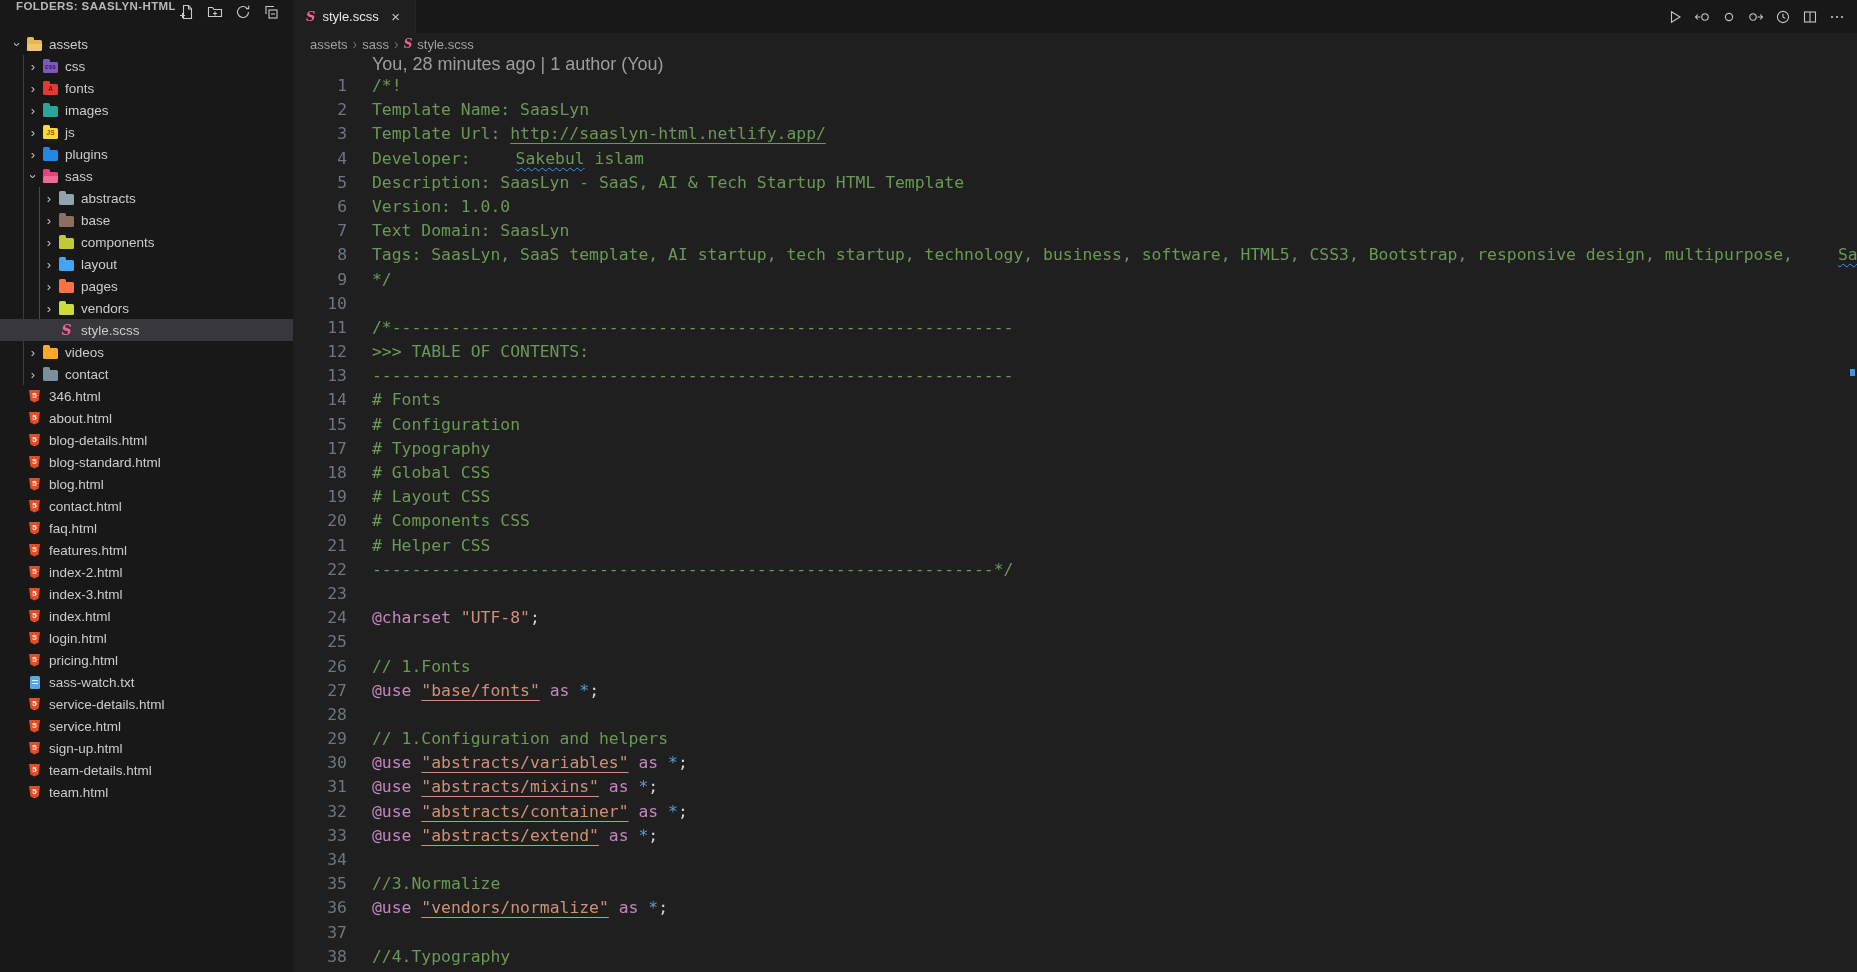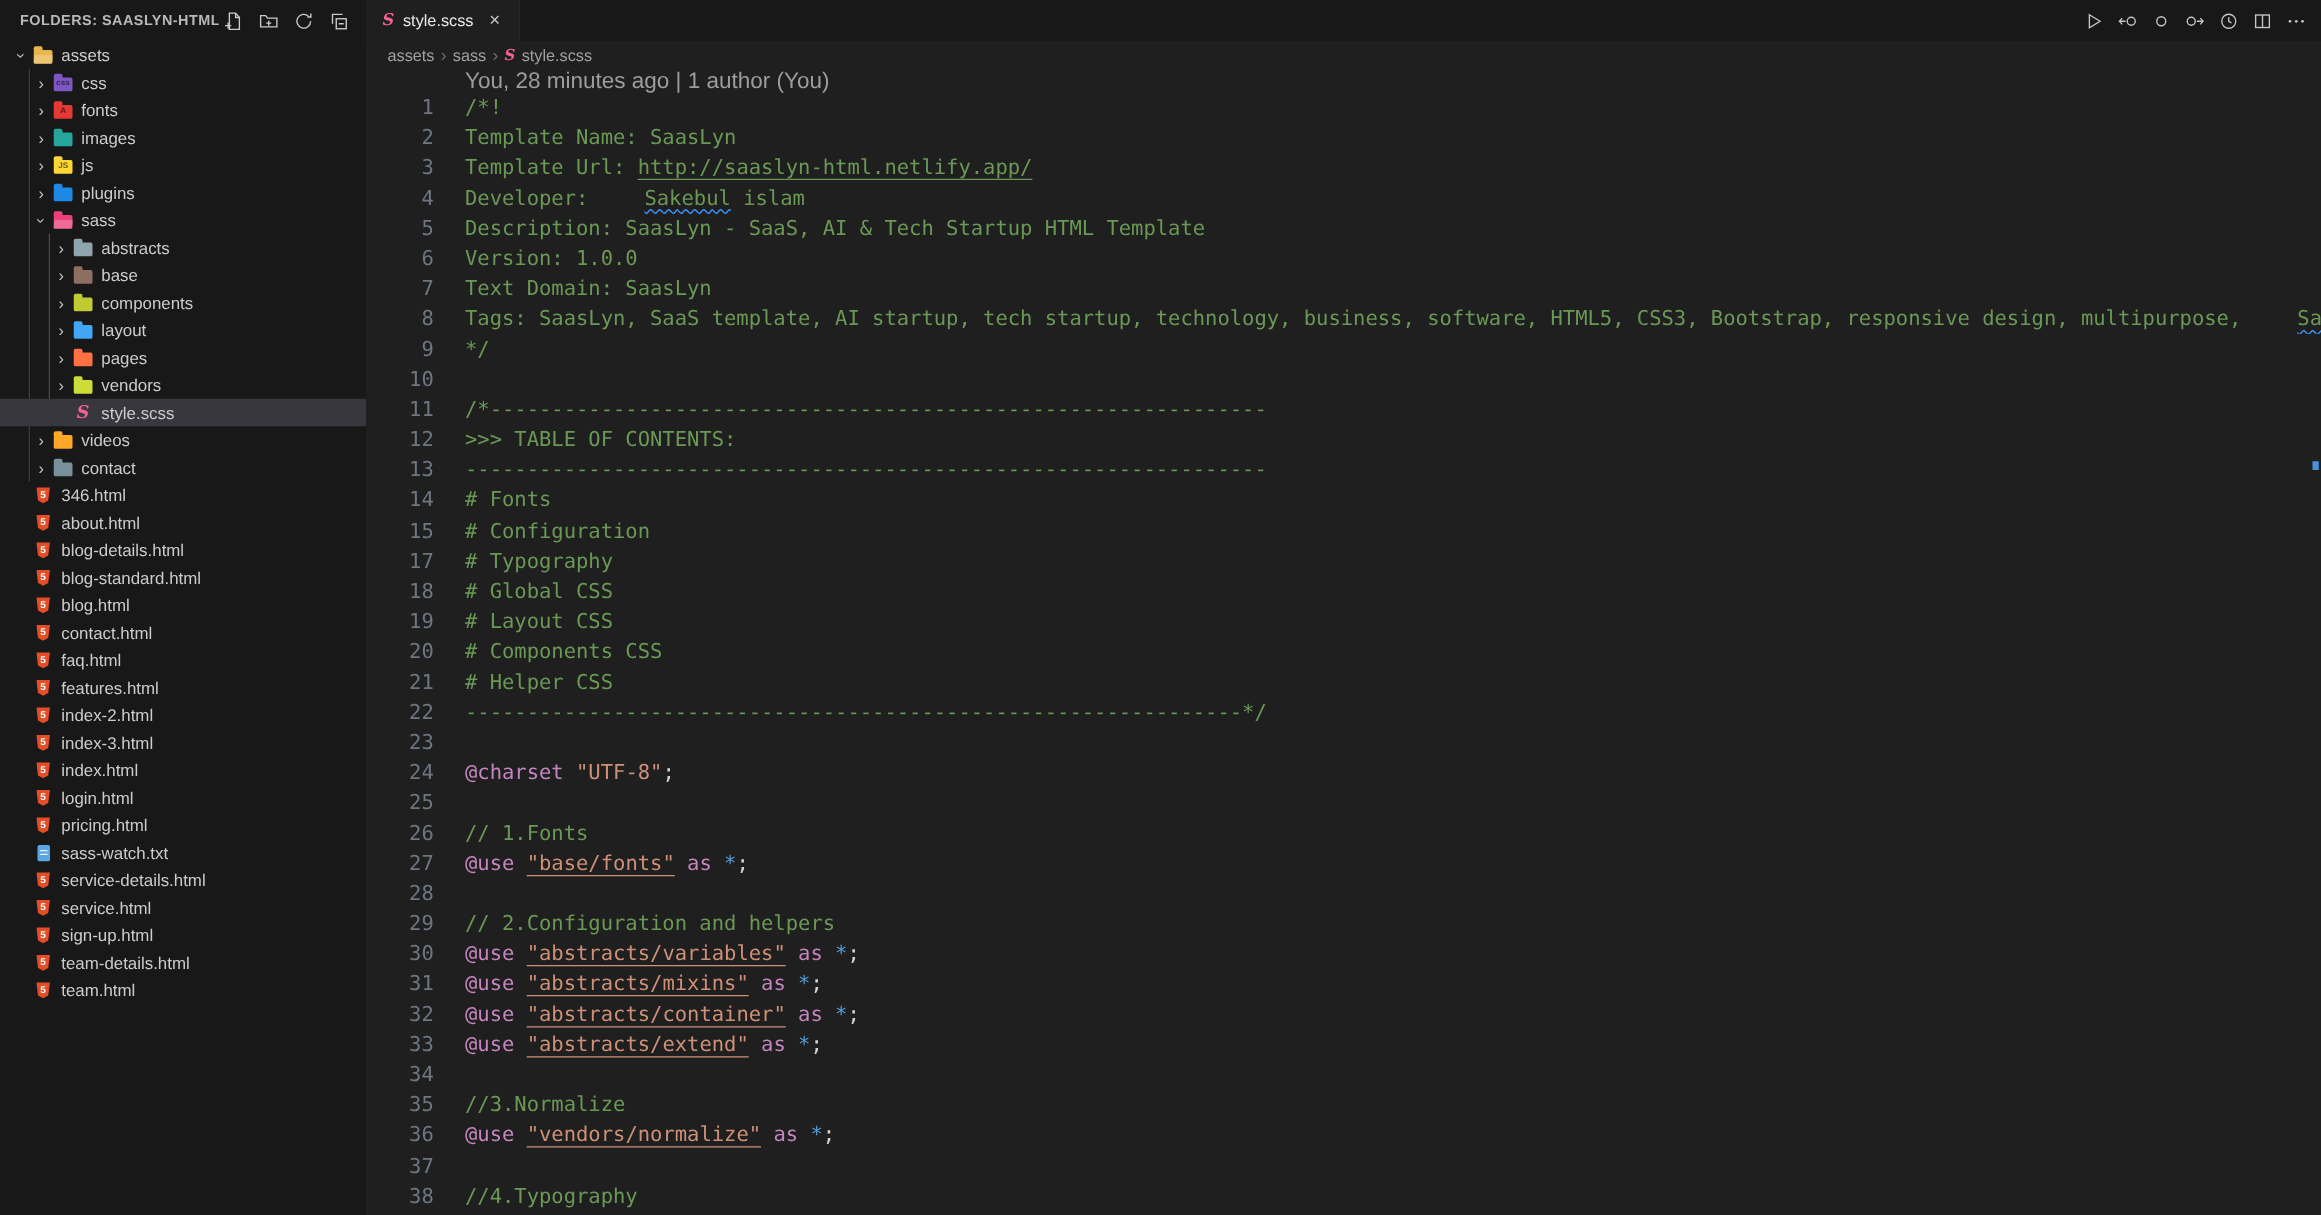--- a/index.html
+++ b/index.html
@@ -4,21 +4,21 @@
 <style>
   * { box-sizing: border-box; margin: 0; padding: 0; }
   html,body { background:#101010; }
   .app{
     position:relative; width:1857px; height:972px; overflow:hidden;
     background:#1f1f1f; font-family:"Liberation Sans",sans-serif; color:#ccc;
     -webkit-font-smoothing:antialiased;
   }
   
   .sidebar{ position:absolute; left:0; top:0; width:293px; height:100%; background:#181818; }
-  .sidebar-header{ height:33px; display:flex; align-items:center; padding:0 10px 0 16px; }
+  .sidebar-header{ height:33px; display:flex; align-items:flex-start; padding:0 10px 0 16px; }
   .sidebar-title{ font-size:11.5px; font-weight:700; letter-spacing:.4px; color:#b8b8b8;
     white-space:nowrap; overflow:hidden; flex:1; }
   .sidebar-actions{ display:flex; gap:4px; }
   .icon-btn{ width:24px; height:24px; display:flex; align-items:center; justify-content:center;
     border-radius:4px; cursor:pointer; }
   .icon-btn svg{ width:16px; height:16px; stroke:#cacaca; fill:none; stroke-width:1.1; }
   .tree{ position:relative; }
   .guide{ position:absolute; width:1px; background:#3c3c3c; }
   .row{ position:relative; height:22px; display:flex; align-items:center; font-size:13.5px; color:#cccccc;
     white-space:nowrap; cursor:pointer; }
@@ -457,21 +457,21 @@
           <div class="line"><span class="ln">19</span><span class="lcode"><span class="tok cm"># Layout CSS</span></span></div>
           <div class="line"><span class="ln">20</span><span class="lcode"><span class="tok cm"># Components CSS</span></span></div>
           <div class="line"><span class="ln">21</span><span class="lcode"><span class="tok cm"># Helper CSS</span></span></div>
           <div class="line"><span class="ln">22</span><span class="lcode"><span class="tok cm">---------------------------------------------------------------*/</span></span></div>
           <div class="line"><span class="ln">23</span><span class="lcode"></span></div>
           <div class="line"><span class="ln">24</span><span class="lcode"><span class="tok kw">@charset</span><span class="tok pln"> </span><span class="tok str">"UTF-8"</span><span class="tok pln">;</span></span></div>
           <div class="line"><span class="ln">25</span><span class="lcode"></span></div>
           <div class="line"><span class="ln">26</span><span class="lcode"><span class="tok cm">// 1.Fonts</span></span></div>
           <div class="line"><span class="ln">27</span><span class="lcode"><span class="tok kw">@use</span><span class="tok pln"> </span><span class="tok str lnk">"base/fonts"</span><span class="tok pln"> </span><span class="tok kw">as</span><span class="tok pln"> </span><span class="tok op">*</span><span class="tok pln">;</span></span></div>
           <div class="line"><span class="ln">28</span><span class="lcode"></span></div>
-          <div class="line"><span class="ln">29</span><span class="lcode"><span class="tok cm">// 2.Configuration and helpers</span></span></div>
+          <div class="line"><span class="ln">29</span><span class="lcode"><span class="tok cm">// 1.Configuration and helpers</span></span></div>
           <div class="line"><span class="ln">30</span><span class="lcode"><span class="tok kw">@use</span><span class="tok pln"> </span><span class="tok str lnk">"abstracts/variables"</span><span class="tok pln"> </span><span class="tok kw">as</span><span class="tok pln"> </span><span class="tok op">*</span><span class="tok pln">;</span></span></div>
           <div class="line"><span class="ln">31</span><span class="lcode"><span class="tok kw">@use</span><span class="tok pln"> </span><span class="tok str lnk">"abstracts/mixins"</span><span class="tok pln"> </span><span class="tok kw">as</span><span class="tok pln"> </span><span class="tok op">*</span><span class="tok pln">;</span></span></div>
           <div class="line"><span class="ln">32</span><span class="lcode"><span class="tok kw">@use</span><span class="tok pln"> </span><span class="tok str lnk">"abstracts/container"</span><span class="tok pln"> </span><span class="tok kw">as</span><span class="tok pln"> </span><span class="tok op">*</span><span class="tok pln">;</span></span></div>
           <div class="line"><span class="ln">33</span><span class="lcode"><span class="tok kw">@use</span><span class="tok pln"> </span><span class="tok str lnk">"abstracts/extend"</span><span class="tok pln"> </span><span class="tok kw">as</span><span class="tok pln"> </span><span class="tok op">*</span><span class="tok pln">;</span></span></div>
           <div class="line"><span class="ln">34</span><span class="lcode"></span></div>
           <div class="line"><span class="ln">35</span><span class="lcode"><span class="tok cm">//3.Normalize</span></span></div>
           <div class="line"><span class="ln">36</span><span class="lcode"><span class="tok kw">@use</span><span class="tok pln"> </span><span class="tok str lnk">"vendors/normalize"</span><span class="tok pln"> </span><span class="tok kw">as</span><span class="tok pln"> </span><span class="tok op">*</span><span class="tok pln">;</span></span></div>
           <div class="line"><span class="ln">37</span><span class="lcode"></span></div>
           <div class="line"><span class="ln">38</span><span class="lcode"><span class="tok cm">//4.Typography</span></span></div>
         </div>

